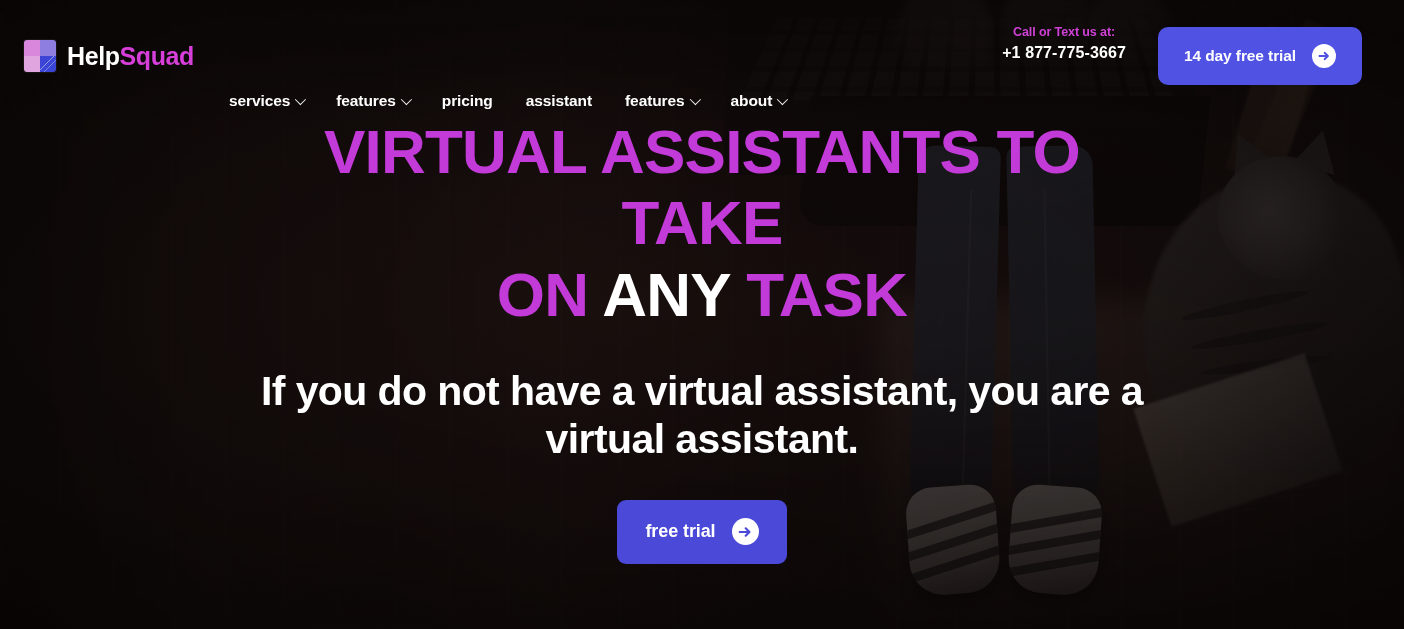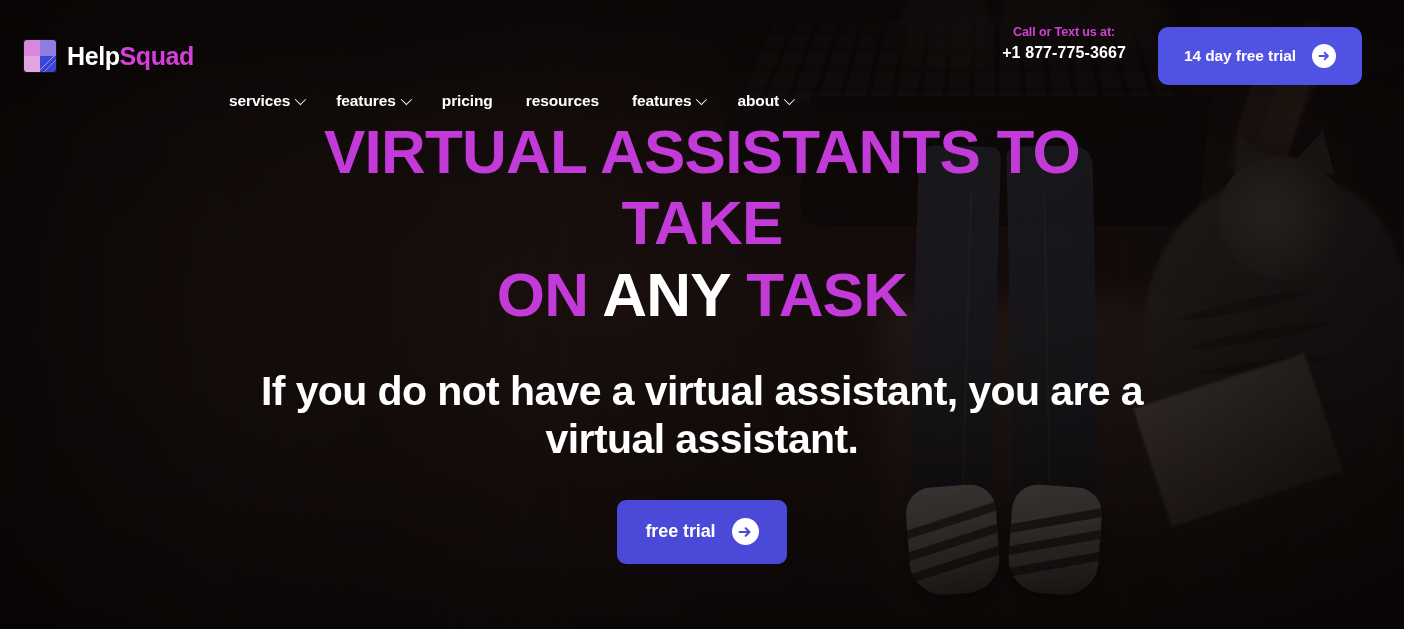--- a/index.html
+++ b/index.html
@@ -493,21 +493,21 @@
         <span class="chev"></span>
       </div>
       <div class="nav-item">
         <span>features</span>
         <span class="chev"></span>
       </div>
       <div class="nav-item">
         <span>pricing</span>
       </div>
       <div class="nav-item">
-        <span>resources</span>
+        <span>assistant</span>
       </div>
       <div class="nav-item">
         <span>features</span>
         <span class="chev"></span>
       </div>
       <div class="nav-item">
         <span>about</span>
         <span class="chev"></span>
       </div>
     </nav>

